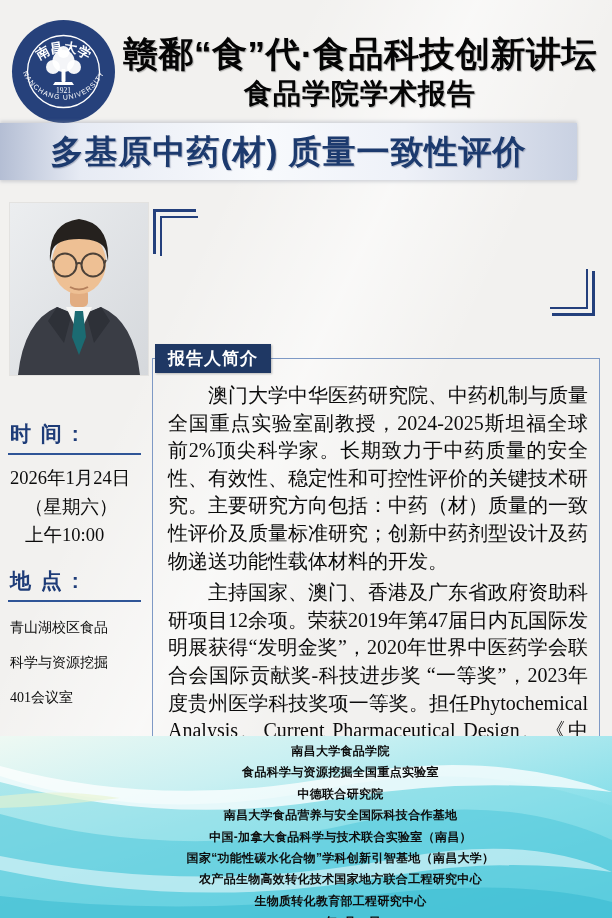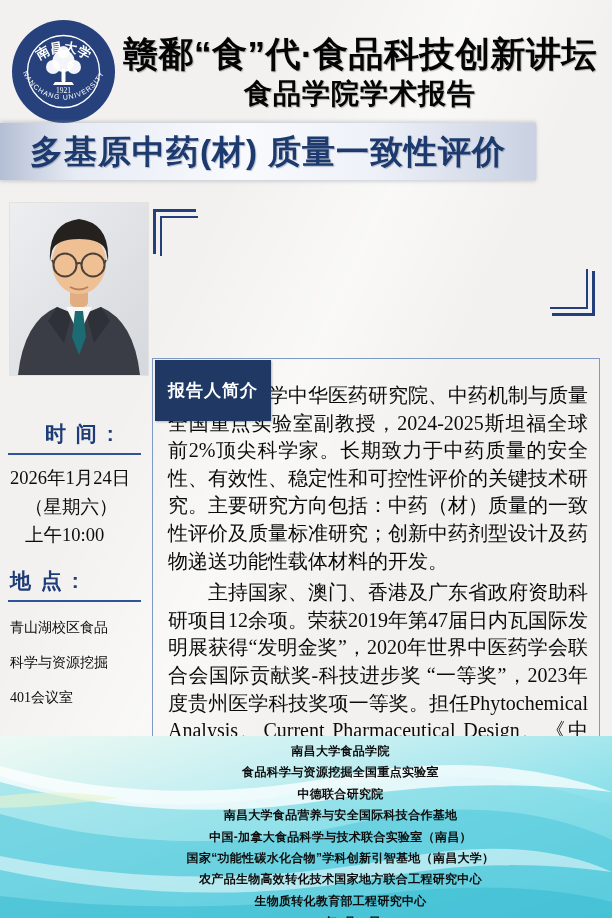--- a/index.html
+++ b/index.html
@@ -8,51 +8,51 @@
     background:#f2f1ef;
     background-image:linear-gradient(115deg, rgba(255,255,255,0) 30%, rgba(255,255,255,.55) 46%, rgba(255,255,255,0) 60%);}
   
   .logo{position:absolute;left:11px;top:19px;width:105px;height:105px;}
   .title-wrap{position:absolute;left:118px;top:34px;width:484px;text-align:center;color:#050505;}
   .title-line1{font-size:35px;font-weight:bold;line-height:40px;letter-spacing:.5px;
     text-shadow:1px 1px 1px rgba(90,90,90,.45);}
   .title-line2{font-size:28px;font-weight:bold;line-height:40px;letter-spacing:1px;
     text-shadow:1px 1px 1px rgba(90,90,90,.45);}
   
-  .banner{position:absolute;left:0;top:123px;width:536px;height:57px;
+  .banner{position:absolute;left:0;top:123px;width:577px;height:57px;
     background:linear-gradient(90deg,#b4bed4 0%,#e7ebf4 14%,#f8fafd 45%,#eef1f8 70%,#c9d1e2 100%);
     box-shadow:0 -2px 3px rgba(150,155,170,.35), 0 2px 3px rgba(150,155,170,.35);}
   .banner-text{width:100%;text-align:center;font-size:33px;font-weight:bold;line-height:57px;
     color:#1c3a6e;letter-spacing:1px;text-shadow:1px 1px 1px rgba(80,90,120,.4);}
   
   .photo{position:absolute;left:10px;top:203px;width:138px;height:172px;box-shadow:0 0 0 1px rgba(0,0,0,.06);}
   .bracket{position:absolute;width:40px;height:42px;}
   .bracket.tl{left:153px;top:209px;border-left:3px solid #24407c;border-top:3px solid #24407c;}
   .bracket.tl::after{content:"";position:absolute;left:4px;top:4px;width:36px;height:38px;
     border-left:2px solid #24407c;border-top:2px solid #24407c;}
   .bracket.br{left:552px;top:271px;border-right:3px solid #24407c;border-bottom:3px solid #24407c;}
   .bracket.br::after{content:"";position:absolute;right:4px;bottom:4px;width:36px;height:38px;
     border-right:2px solid #24407c;border-bottom:2px solid #24407c;}
   .speaker{position:absolute;left:186px;top:214px;width:400px;color:#1c1c1c;}
   .speaker div{font-size:20px;line-height:22px;letter-spacing:.5px;}
   .speaker .l1{margin-bottom:21px;}
   .speaker .l2,.speaker .l3{padding-left:90px;margin-bottom:21px;}
   
   .bio-box{position:absolute;left:152px;top:358px;width:448px;height:379px;box-sizing:border-box;
     border:1.5px solid #7e99c5;}
-  .bio-badge{position:absolute;left:155px;top:360px;height:29px;line-height:29px;padding:16px 13px;
+  .bio-badge{position:absolute;left:155px;top:344px;height:29px;line-height:29px;padding:0 13px;
     background:#1f3864;color:#ffffff;font-size:17px;font-weight:bold;letter-spacing:1px;z-index:2;
     box-shadow:1px 1px 2px rgba(0,0,0,.25);}
   .bio-content{position:absolute;left:164px;top:378px;width:428px;color:#0b0b0b;}
   .bio-content p{margin:4px;font-family:Liberation Serif, serif;font-size:20px;line-height:27.6px;
     text-indent:2em;text-align:justify;}
   
   .side-label{position:absolute;left:10px;font-size:21px;font-weight:bold;color:#1e3c78;letter-spacing:2px;}
   .side-rule{position:absolute;left:8px;width:133px;height:2px;background:#2f5597;}
-  .time-label{top:420px;margin-left:35px;}
+  .time-label{top:420px;}
   .rule1{top:453px;}
   .time-lines{position:absolute;left:10px;top:464px;width:132px;font-family:"Liberation Serif",serif;
     font-size:18.5px;color:#0b0b0b;}
   .time-lines div{line-height:28.5px;}
   .time-lines .indent{padding-left:15px;}
   .loc-label{top:567px;}
   .rule2{top:600px;}
   .loc-lines{position:absolute;left:10px;top:610px;width:136px;font-family:"Liberation Serif",serif;
     font-size:14px;color:#0b0b0b;}
   .loc-lines div{line-height:35px;}

